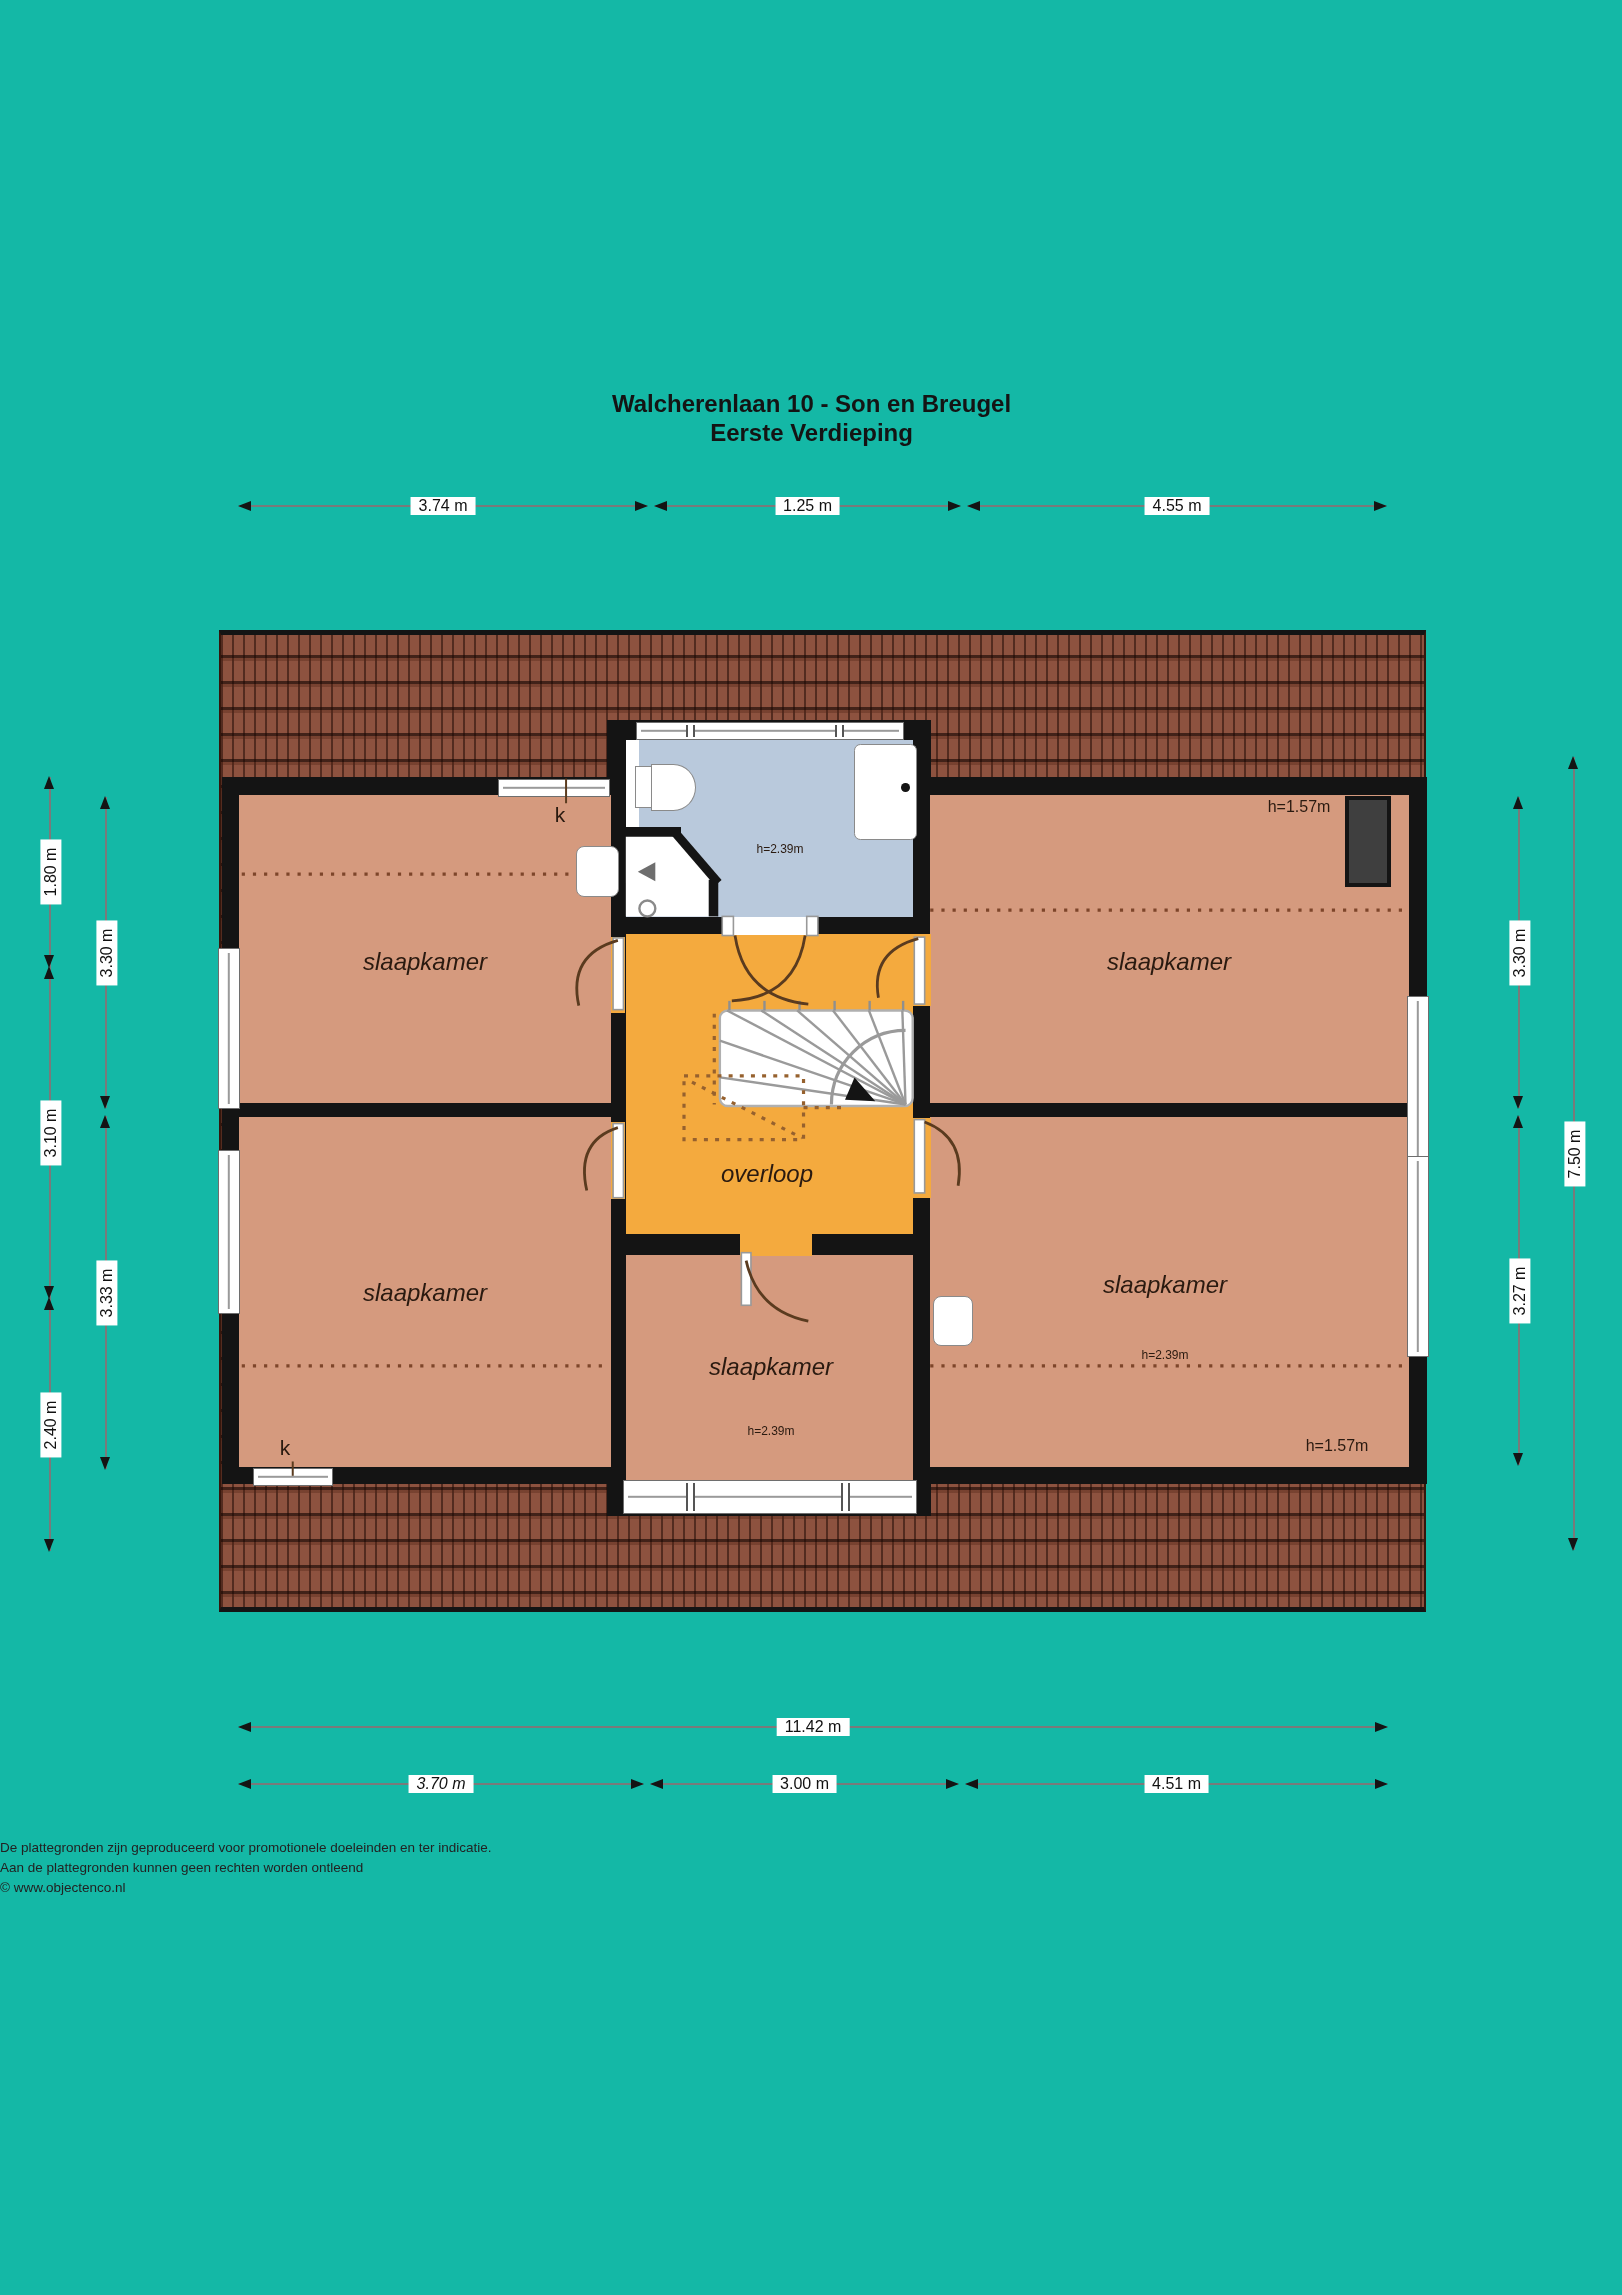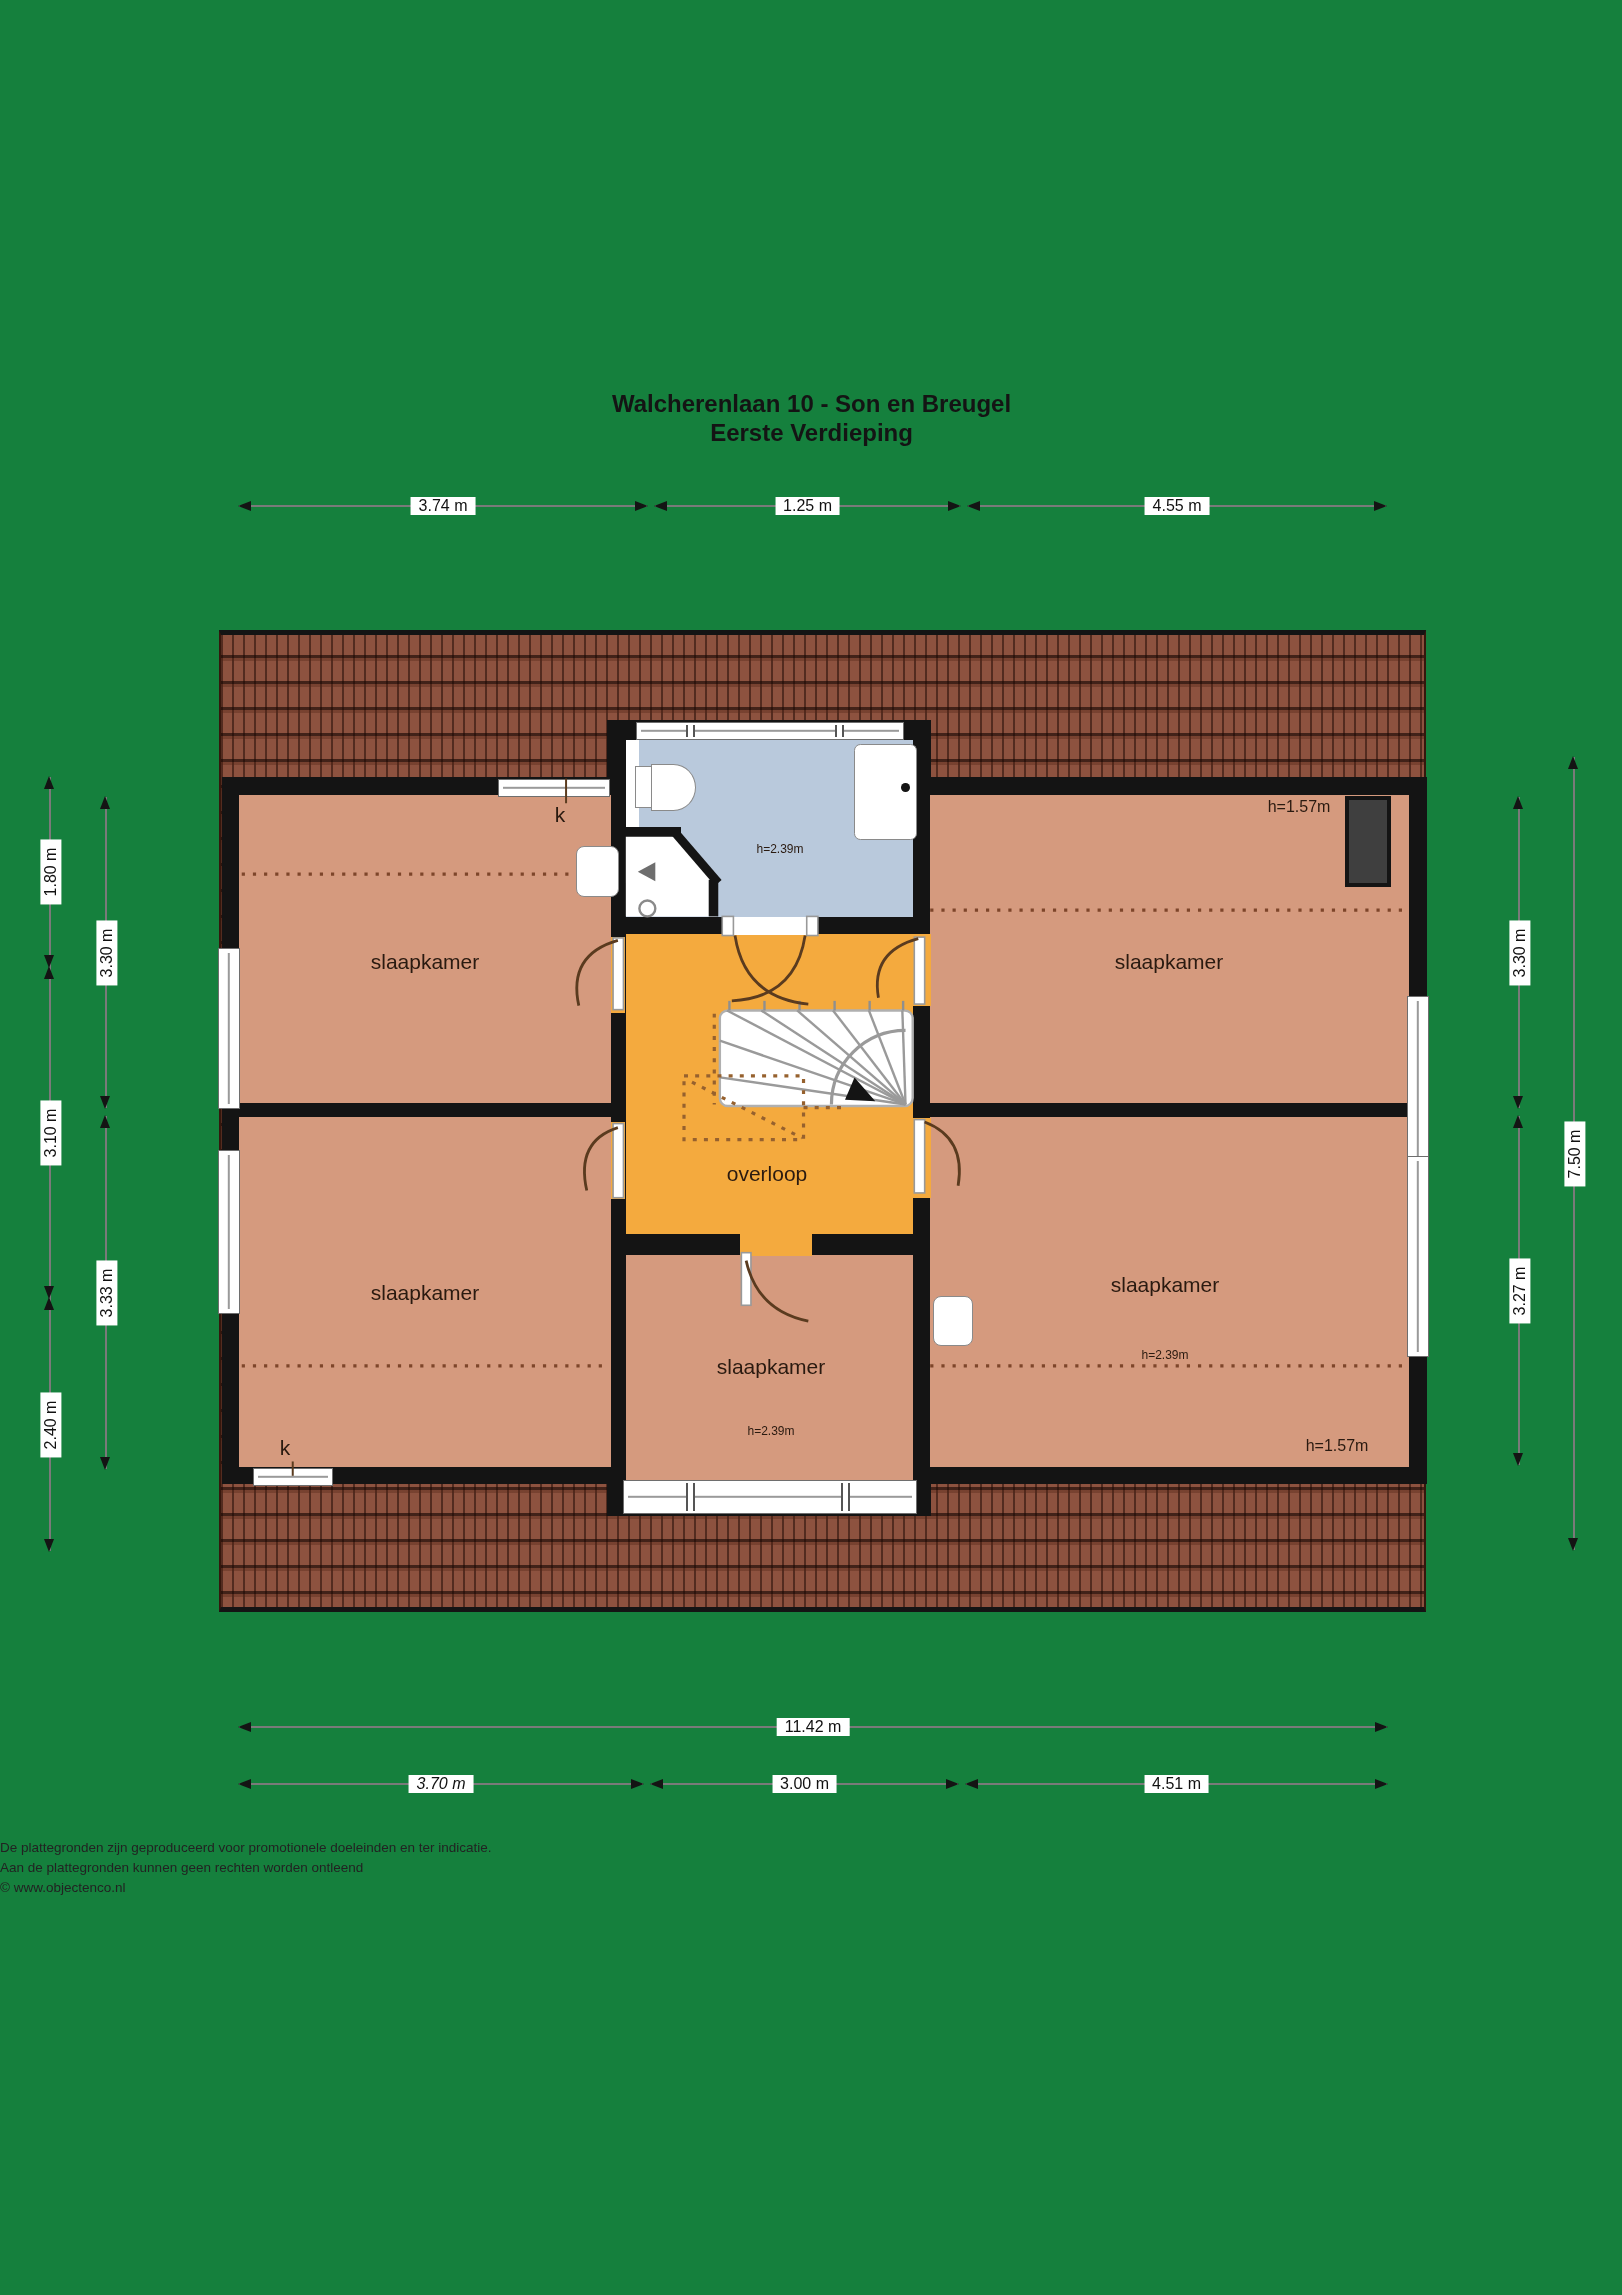--- a/index.html
+++ b/index.html
@@ -1,22 +1,22 @@
 <!DOCTYPE html>
 <html style="font-size:12.8px"><head>
 <meta charset="utf-8">
 <style>
   html,body{margin:0;padding:0;background:#ffffff;}
   body{font-family:"Liberation Sans", sans-serif; color:#141414;}
-  .page{position:relative;width:1623px;height:2295px;background:#15803d;overflow:hidden;}
+  .page{position:relative;width:1623px;height:2295px;background:#14b8a6;overflow:hidden;}
   .abs{position:absolute;}
   
   .title{left:0;width:1623px;text-align:center;font-weight:bold;font-size:24px;line-height:29px;}
   .footer{left:0;width:1623px;text-align:left;font-size:13.5px;line-height:20px;color:#222;}
-  .room-label{font-size:21px;color:#2a1a10;white-space:nowrap;transform:translate(-50%,-50%);}
+  .room-label{font-size:24px;color:#2a1a10;white-space:nowrap;transform:translate(-50%,-50%);font-style:italic;}
   .h-note{font-size:12px;color:#2a1a10;white-space:nowrap;transform:translate(-50%,-50%);margin-top:28px;}
   .corner-note{font-size:16px;color:#2a1a10;white-space:nowrap;transform:translate(-50%,-50%);}
   .k-label{font-size:21px;color:#2a1a10;transform:translate(-50%,0);}
   
   .hdim{height:0;border-top:2.4px solid #7a7a7a;}
   .hdim .lbl, .vdim .lbl{position:absolute;background:#fff;font-size:16px;color:#111;padding:0 8px;white-space:nowrap;}
   .hdim .lbl{left:50%;top:-0.8px;transform:translate(-50%,-50%);}
   .hdim .a-l{position:absolute;left:-0.8px;top:-6.4px;width:0;height:0;border-top:5.6px solid transparent;border-bottom:5.6px solid transparent;border-right:13.5px solid #141414;}
   .hdim .a-r{position:absolute;right:-0.8px;top:-6.4px;width:0;height:0;border-top:5.6px solid transparent;border-bottom:5.6px solid transparent;border-left:13.5px solid #141414;}
   .vdim{width:0;border-left:2.4px solid #7a7a7a;}

